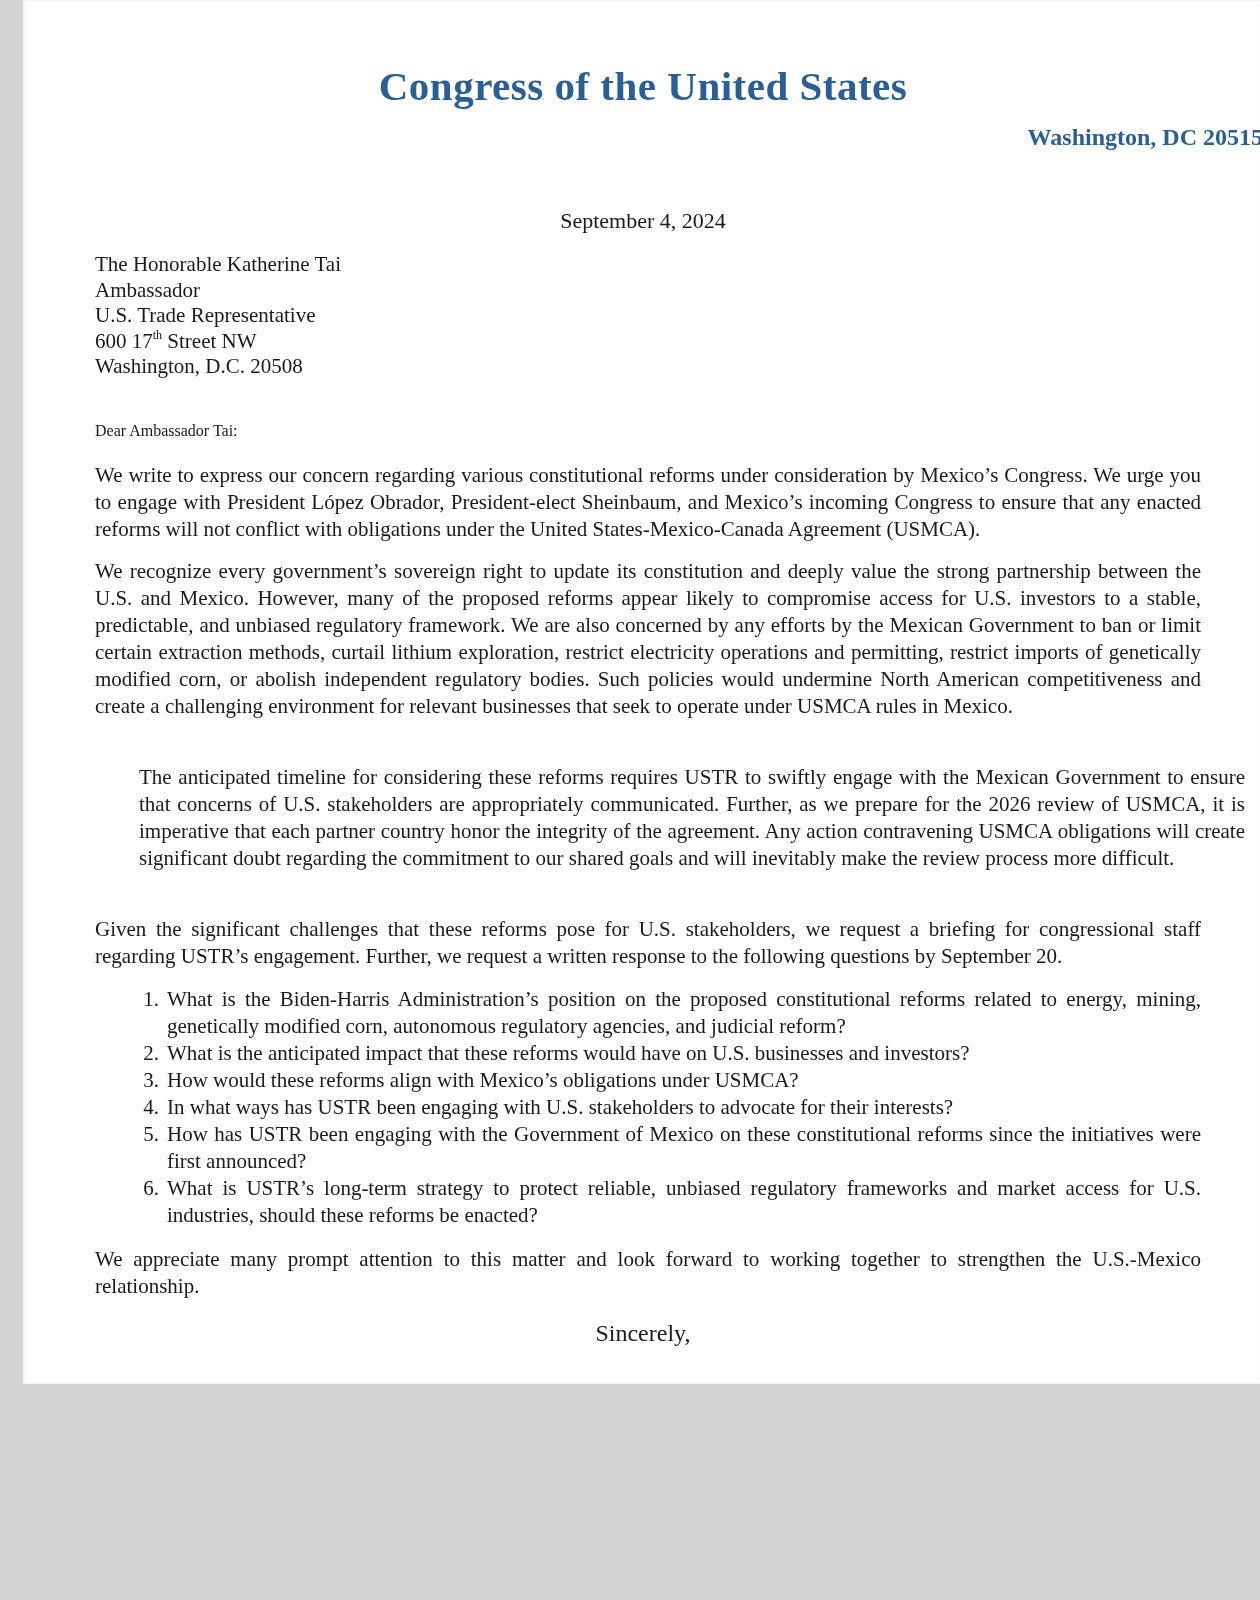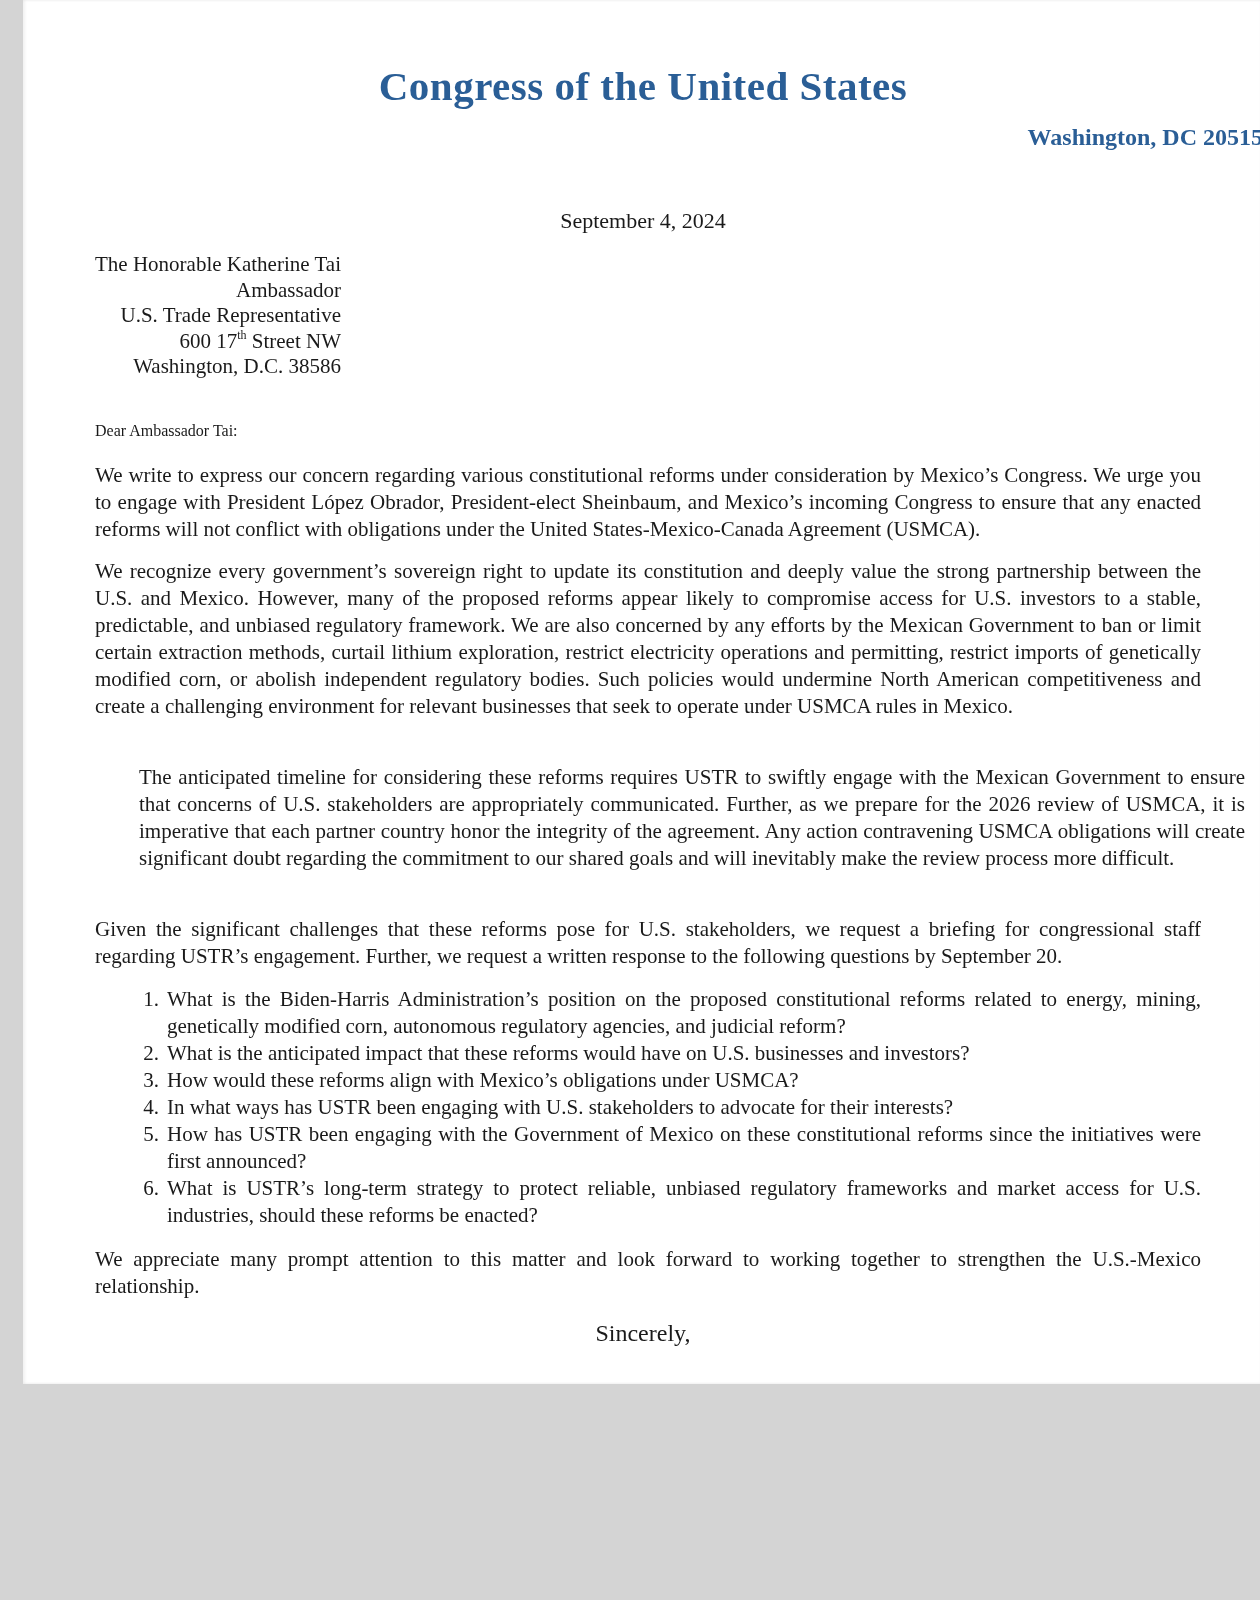--- a/index.html
+++ b/index.html
@@ -22,21 +22,21 @@
   }
   .lh-sub {
     position: absolute; left: 0; width: 1240px; top: 124px; text-align: right;
     font-family: "Liberation Serif", serif; font-weight: bold;
     font-size: 24px; color: #2a5e96;
   }
   .date {
     position: absolute; left: 0; width: 1240px; top: 208px; text-align: center;
     font-size: 22px;
   }
-  .addr { position: absolute; left: 72px; top: 252px; font-size: 21px; line-height: 25.5px; text-align: right; }
+  .addr { position: absolute; left: 72px; top: 252px; font-size: 21px; line-height: 25.5px; }
   .addr div { white-space: nowrap; }
   .addr sup { font-size: 12px; vertical-align: 9px; line-height: 0; margin-top: 20px; }
   .salutation { position: absolute; left: 72px; top: 422px; font-size: 16px; }
   .para {
     position: absolute; left: 72px; width: 1106px; font-size: 21px;
     line-height: 27px; text-align: justify;
   }
   .p1 { top: 462px; }
   .p2 { top: 558px; }
   .p3 { top: 764px; margin-left: 44px; }
@@ -55,21 +55,21 @@
   <div class="lh-title">Congress of the United States</div>
   <div class="lh-sub">Washington, DC 20515</div>
 
   <div class="date">September 4, 2024</div>
 
   <div class="addr">
     <div>The Honorable Katherine Tai</div>
     <div>Ambassador</div>
     <div>U.S. Trade Representative</div>
     <div><span>600 17</span><sup>th</sup><span> Street NW</span></div>
-    <div>Washington, D.C. 38586</div>
+    <div>Washington, D.C. 20508</div>
   </div>
 
   <div class="salutation">Dear Ambassador Tai:</div>
 
   <div class="para p1">We write to express our concern regarding various constitutional reforms under consideration by Mexico’s Congress. We urge you to engage with President López Obrador, President-elect Sheinbaum, and Mexico’s incoming Congress to ensure that any enacted reforms will not conflict with obligations under the United States-Mexico-Canada Agreement (USMCA).</div>
   <div class="para p2">We recognize every government’s sovereign right to update its constitution and deeply value the strong partnership between the U.S. and Mexico. However, many of the proposed reforms appear likely to compromise access for U.S. investors to a stable, predictable, and unbiased regulatory framework. We are also concerned by any efforts by the Mexican Government to ban or limit certain extraction methods, curtail lithium exploration, restrict electricity operations and permitting, restrict imports of genetically modified corn, or abolish independent regulatory bodies. Such policies would undermine North American competitiveness and create a challenging environment for relevant businesses that seek to operate under USMCA rules in Mexico.</div>
   <div class="para p3">The anticipated timeline for considering these reforms requires USTR to swiftly engage with the Mexican Government to ensure that concerns of U.S. stakeholders are appropriately communicated. Further, as we prepare for the 2026 review of USMCA, it is imperative that each partner country honor the integrity of the agreement. Any action contravening USMCA obligations will create significant doubt regarding the commitment to our shared goals and will inevitably make the review process more difficult.</div>
   <div class="para p4">Given the significant challenges that these reforms pose for U.S. stakeholders, we request a briefing for congressional staff regarding USTR’s engagement. Further, we request a written response to the following questions by September 20.</div>
 
   <div class="qlist">

